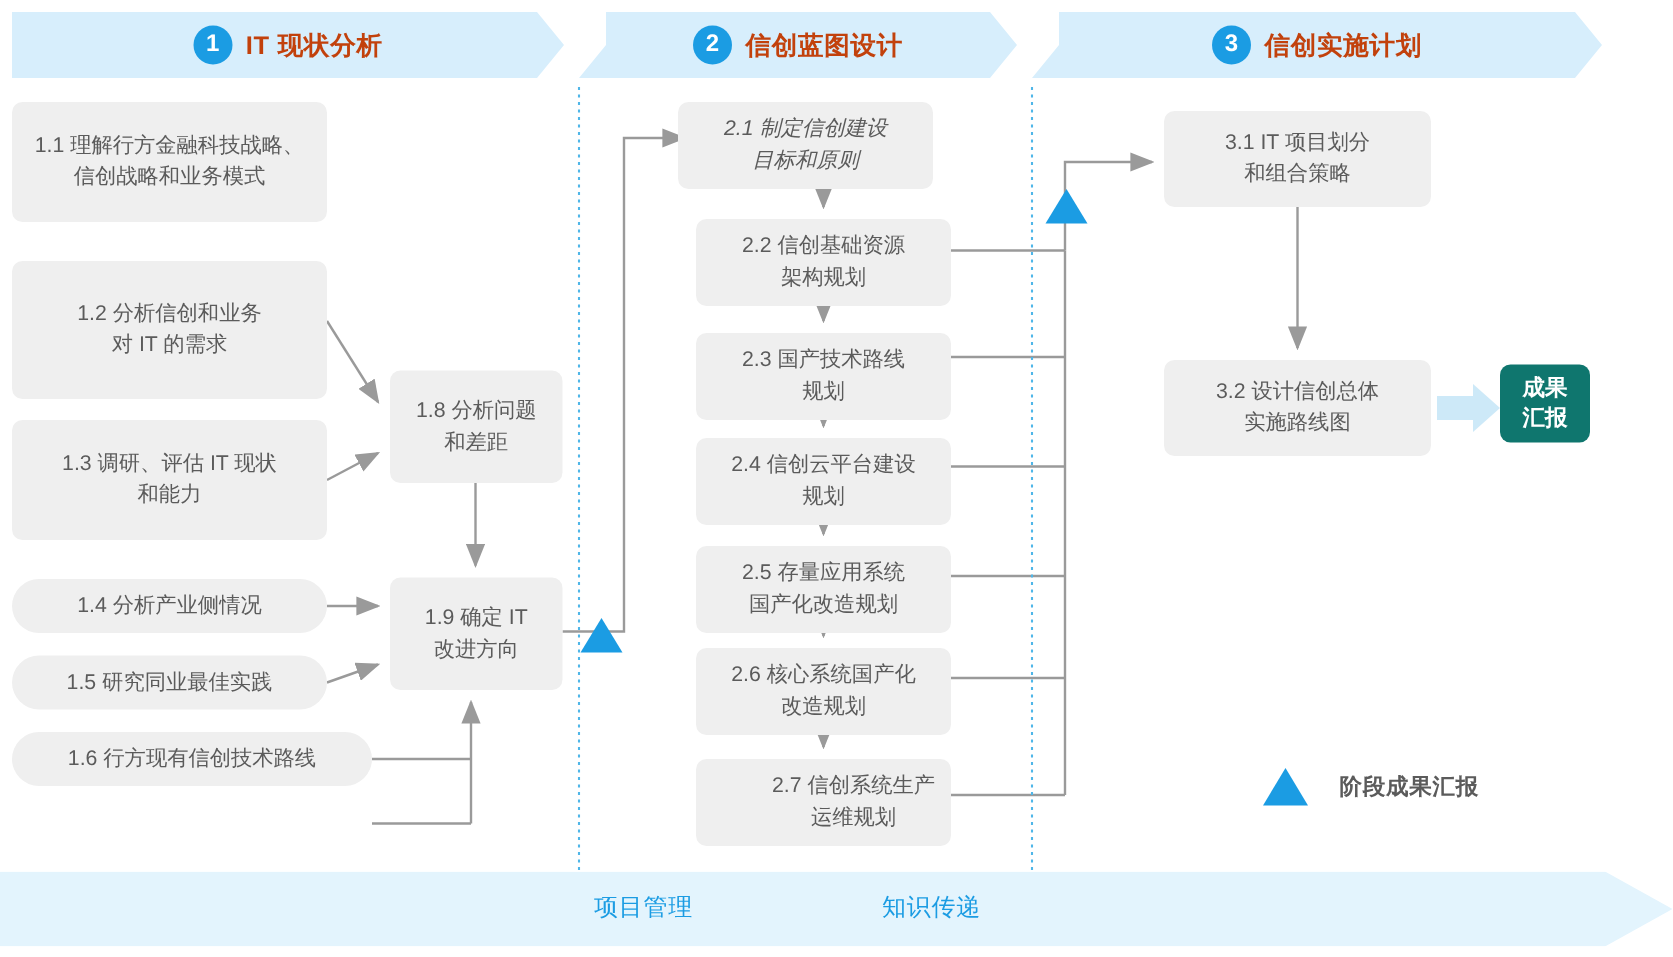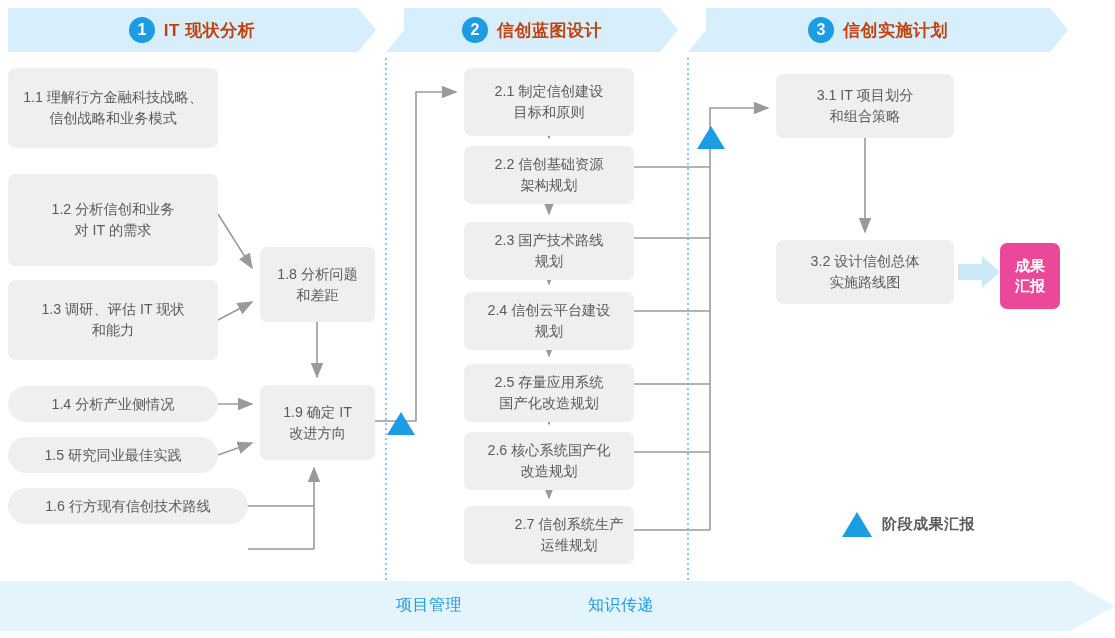--- a/index.html
+++ b/index.html
@@ -52,21 +52,21 @@
   
   #result-badge{
     position:absolute;
     background:#8ed2f4;
     border-radius:7px;
     color:#ffffff;font-weight:bold;font-size:15px;line-height:1.35;
     display:flex;align-items:center;justify-content:center;text-align:center;
   }
   
   #legend{
-    position:absolute;display:flex;align-items:center;gap:10px;text-align:center;
+    position:absolute;display:flex;align-items:center;gap:21px;text-align:center;
   }
   #legend .legend-label{
     color:#5b5b5b;font-size:15px;font-weight:bold;letter-spacing:.5px;
     white-space:nowrap;
   }
   .tri{
     width:0;height:0;
     border-left:15px solid transparent;
     border-right:15px solid transparent;
     border-bottom:25px solid #1b9ce3;
@@ -165,21 +165,21 @@
 
     <g stroke="#4fb6e8" stroke-width="1.4" stroke-dasharray="2,3">
       <line x1="386" y1="58" x2="386" y2="580"></line>
       <line x1="688" y1="58" x2="688" y2="580"></line>
     </g>
   </svg>
 
   <div class="marker-tri tri small" style="left:387px;top:412px;"></div>
   <div class="marker-tri tri small" style="left:697px;top:126px;"></div>
 
-  <div id="result-badge" style="left: 1000px; top: 243px; width: 60px; height: 66px; background: #ec4899;">
+  <div id="result-badge" style="left: 1000px; top: 243px; width: 60px; height: 52px; background: #0f766e;">
     <span class="node-text">成果
 汇报</span>
   </div>
 
   <div id="legend" style="left: 842px; top: 512px;">
     <span class="tri"></span>
     <span class="legend-label">阶段成果汇报</span>
   </div>
 
   <div id="bottom-band" style="background: rgb(227, 244, 253); clip-path: polygon(0px 0px, 1070px 0px, 1115px 50%, 1070px 100%, 0px 100%);">
@@ -209,21 +209,21 @@
       <span class="node-text">1.6 行方现有信创技术路线</span>
     </div>
     <div class="node" style="left: 260px; top: 247px; width: 115px; height: 75px;">
       <span class="node-text">1.8 分析问题
 和差距</span>
     </div>
     <div class="node" style="left: 260px; top: 385px; width: 115px; height: 75px;">
       <span class="node-text">1.9 确定 IT
 改进方向</span>
     </div>
-    <div class="node" style="left: 464px; top: 68px; width: 170px; height: 68px;">
+    <div class="node" style="left: 452px; top: 68px; width: 170px; height: 58px; font-style: italic;">
       <span class="node-text">2.1 制定信创建设
 目标和原则</span>
     </div>
     <div class="node" style="left: 464px; top: 146px; width: 170px; height: 58px;">
       <span class="node-text">2.2 信创基础资源
 架构规划</span>
     </div>
     <div class="node" style="left: 464px; top: 222px; width: 170px; height: 58px;">
       <span class="node-text">2.3 国产技术路线
 规划</span>

